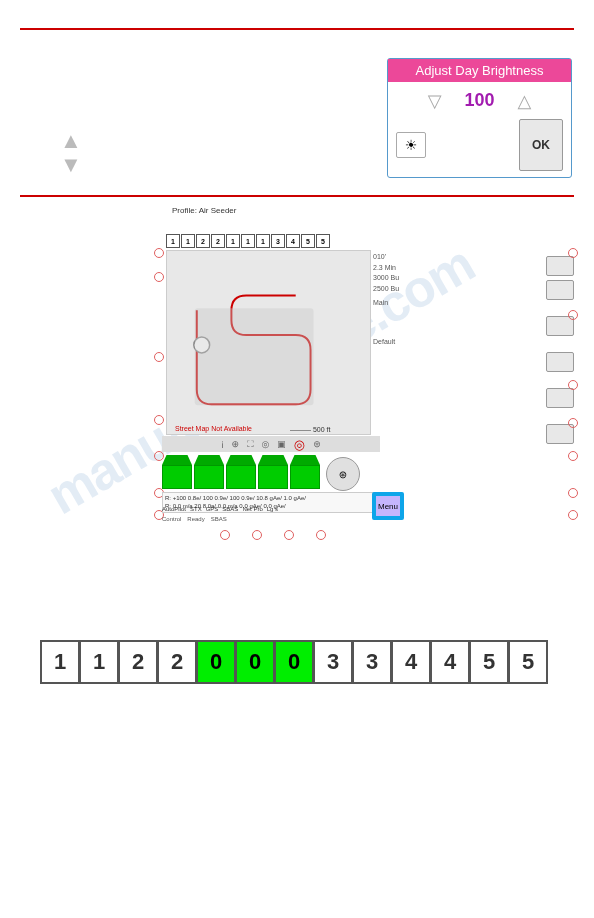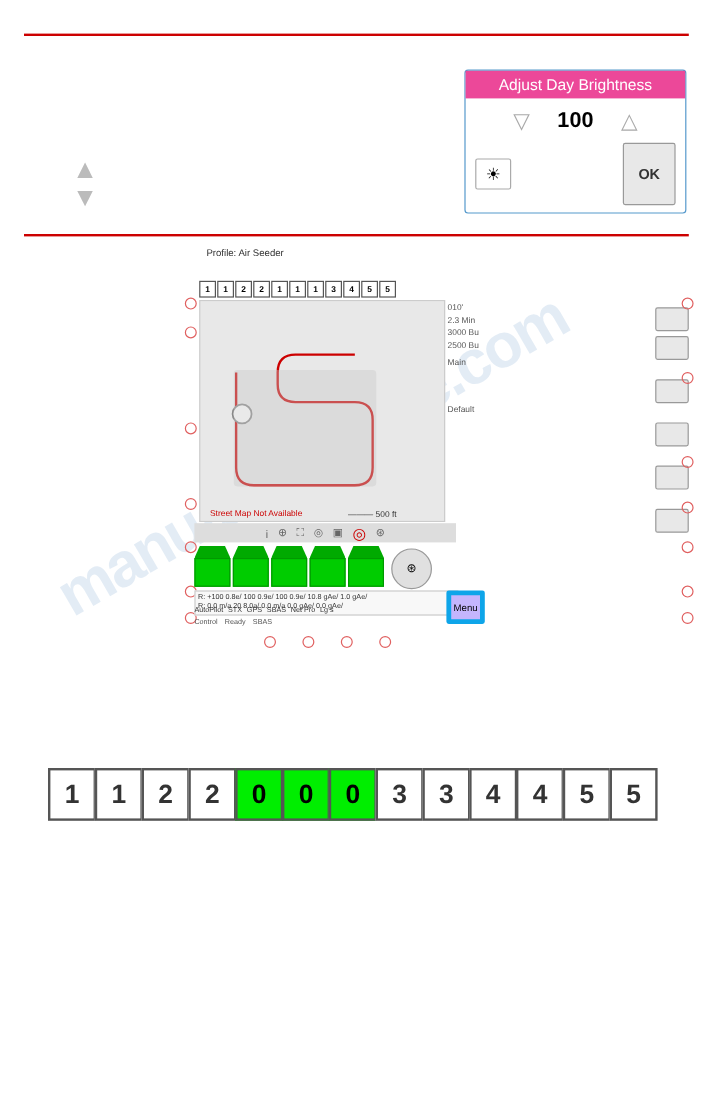--- a/index.html
+++ b/index.html
@@ -60,21 +60,21 @@
       background: none;
       border: none;
       cursor: pointer;
       font-size: 18px;
       color: #aaa;
       padding: 0 4px;
       line-height: 1;
     }
     .brightness-value {
       font-size: 18px;
-      color: #000000;
+      color: #a21caf;
       font-weight: bold;
       min-width: 36px;
       text-align: center;
     }
     .brightness-bottom-row {
       display: flex;
       align-items: center;
       justify-content: space-between;
       padding: 4px 8px 6px 8px;
     }

